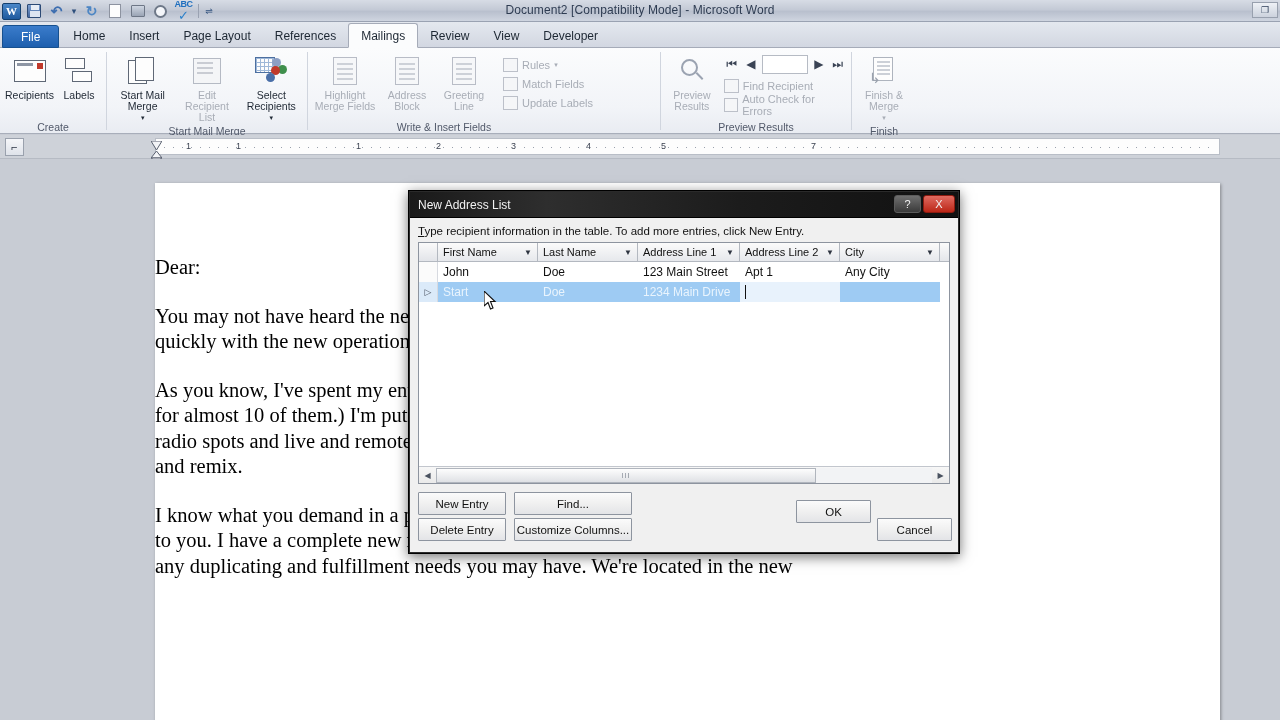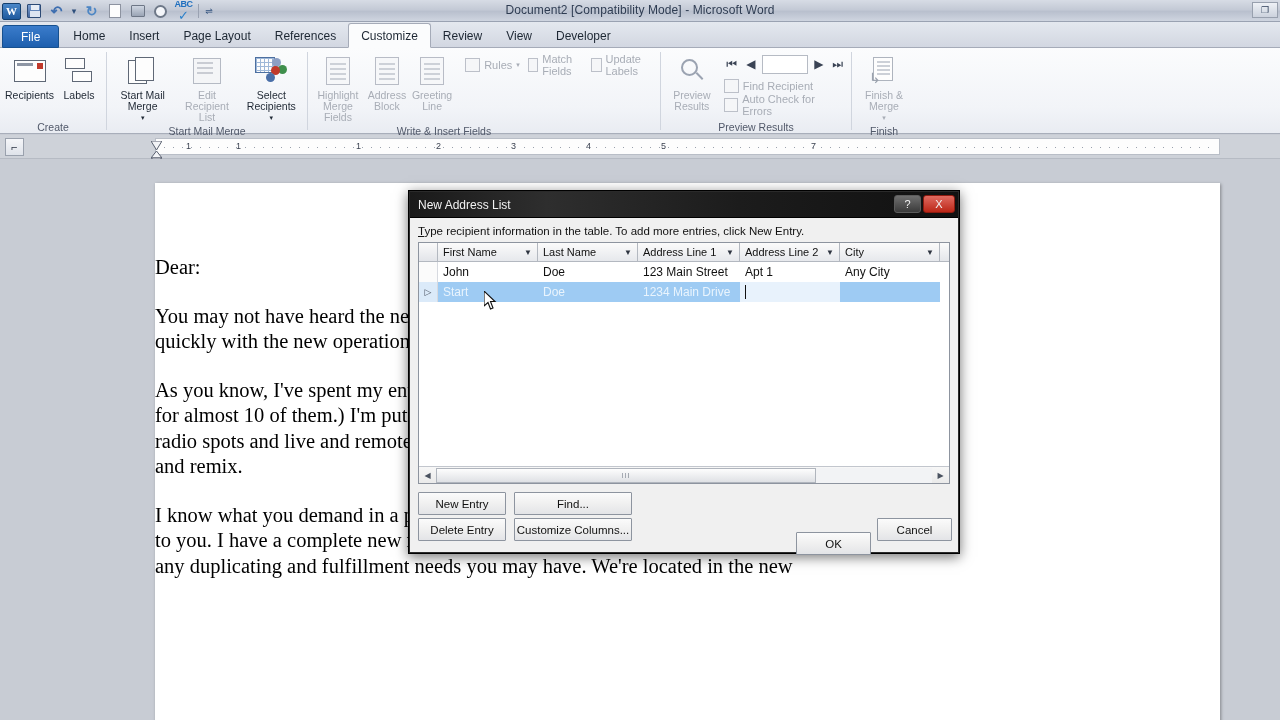--- a/index.html
+++ b/index.html
@@ -295,21 +295,21 @@
       <div class="wc">❐</div>
     </div>
   </div>
 
   <div class="tabstrip">
     <div class="tab file">File</div>
     <div class="tab">Home</div>
     <div class="tab">Insert</div>
     <div class="tab">Page Layout</div>
     <div class="tab">References</div>
-    <div class="tab active">Customize</div>
+    <div class="tab active">Mailings</div>
     <div class="tab">Review</div>
     <div class="tab">View</div>
     <div class="tab">Developer</div>
   </div>
 
   <div class="ribbon">
 
     <div class="rgroup" style="width:106px">
       <div class="rgroup-items">
         <div class="bigbtn">
@@ -381,21 +381,21 @@
               <span class="i-page-lines"></span>
             </span>
           <span>Address Block</span>
         </div>
         <div class="bigbtn disabled">
           <span class="bigicon">
               <span class="i-page-lines"></span>
             </span>
           <span>Greeting Line</span>
         </div>
-        <div style="display:flex;padding-top:3px;margin-left:6px">
+        <div style="display:flex;flex-direction:column;padding-top:3px;margin-left:6px">
           <div class="smallrow disabled">
             <span class="i-small"></span>
             <span>Rules</span>
               <span class="caret">▾</span>
           </div>
           <div class="smallrow disabled">
             <span class="i-small"></span>
             <span>Match Fields</span>
           </div>
           <div class="smallrow disabled">
@@ -748,21 +748,21 @@
           </div>
           <div class="hs-arrow">▶</div>
         </div>
       </div>
 
       <div class="dlg-buttons">
         <div class="btn" style="left:0;top:0;width:88px">New Entry</div>
         <div class="btn" style="left:96px;top:0;width:118px">Find...</div>
         <div class="btn" style="left:0;top:26px;width:88px">Delete Entry</div>
         <div class="btn" style="left:96px;top:26px;width:118px">Customize Columns...</div>
-        <div class="btn" style="left:378px;top:40px;width:75px">OK</div>
+        <div class="btn" style="left:378px;top:8px;width:75px">OK</div>
         <div class="btn" style="left:459px;top:26px;width:75px">Cancel</div>
       </div>
     </div>
   </div>
 
   <div class="cursor">
     <svg width="14" height="20" viewBox="0 0 14 20">
       <polygon points="0,0 0,15 4,11.5 6.5,18 9,17 6.5,10.5 11,10.5" fill="#fff" stroke="#111" stroke-width="1.1"></polygon>
     </svg>
   </div>

